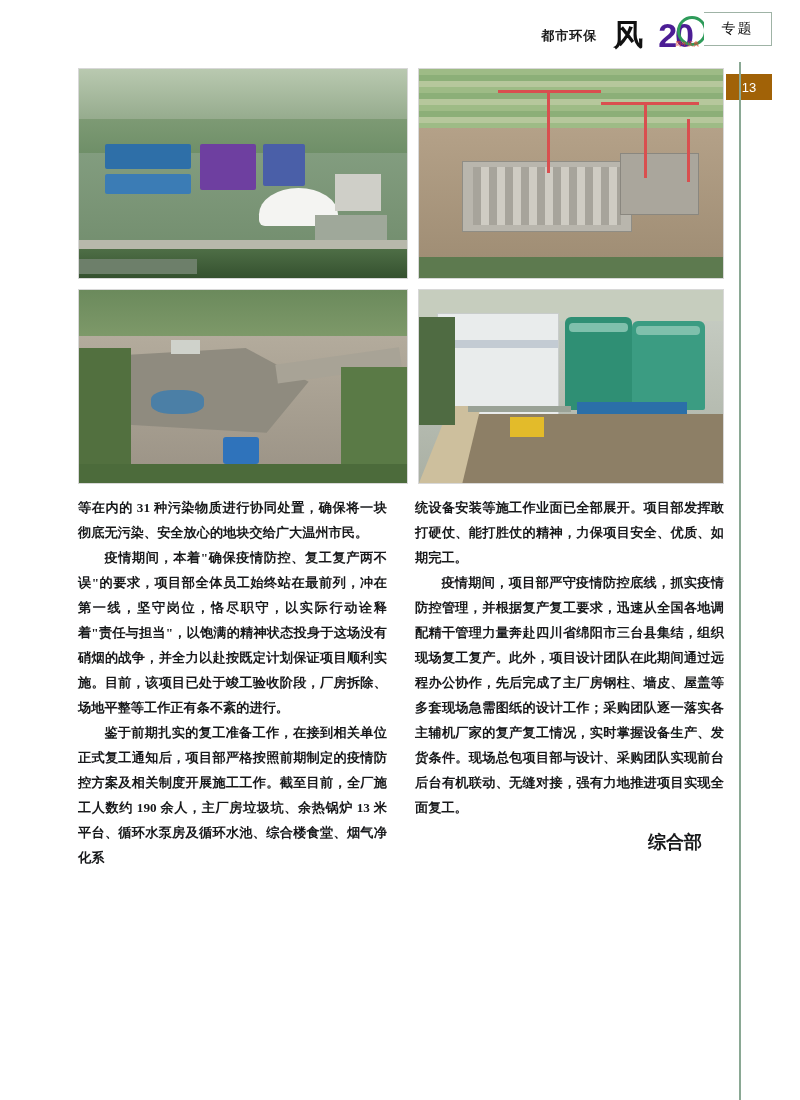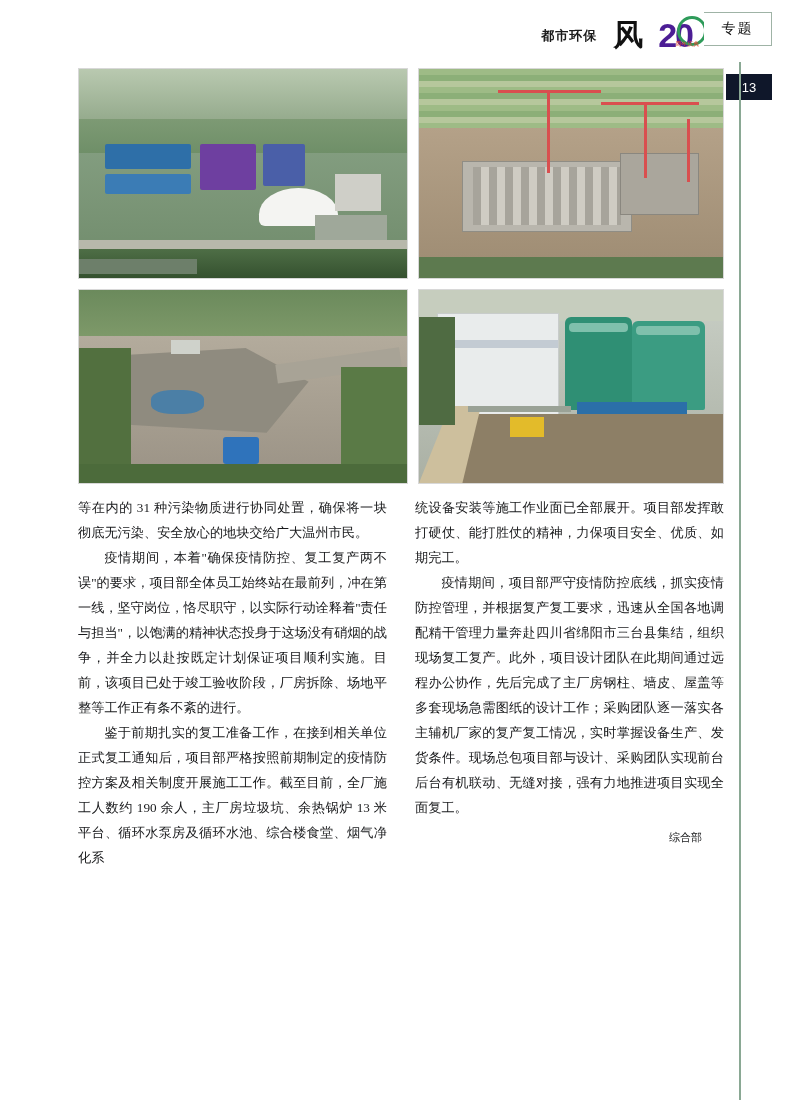--- a/index.html
+++ b/index.html
@@ -79,21 +79,21 @@
   .topic-tab span {
     font-size: 14px;
     color: #111;
     letter-spacing: 2px;
     font-family: Liberation Serif, serif;
   }
   .page-num-badge {
     position: absolute;
     right: 28px; top: 74px;
     width: 46px; height: 26px;
-    background: #0f172a;
+    background: #a16207;
     display: flex; align-items: center; justify-content: center;
   }
   .page-num-badge span {
     color: #fff;
     font-size: 13px;
     font-family: "Liberation Sans", sans-serif;
   }
 
   
   .right-rule {
@@ -198,36 +198,36 @@
   .p4 .fence { position:absolute; left:16%; top:60%; width:34%; height:3%; background:#9aa296; }
 
   
   .body-cols {
     position: absolute;
     left: 78px; top: 495px;
     width: 646px; height: 520px;
     display: flex;
     gap: 28px;
   }
-  .col { width: 309px; }
+  .col { width: 309px; font-weight: bold; }
   .col p {
     margin: 0;
     font-family: "Liberation Serif", serif;
     font-size: 13.2px;
     line-height: 25px;
     color: #17181a;
     text-align: justify;
     text-justify: inter-ideograph;
   }
   .col p.indent { text-indent: 2em; }
   .signature {
     margin-top: 10px;
     text-align: right;
     font-family: "Liberation Serif", serif;
-    font-size: 11px;
+    font-size: 18px;
     color: #17181a;
     padding-right: 22px;
   }
 </style>
 </head>
 <body>
 
 <div class="page-header">
   <div class="brand-block">
     <span class="brand-cn">都市环保</span>

